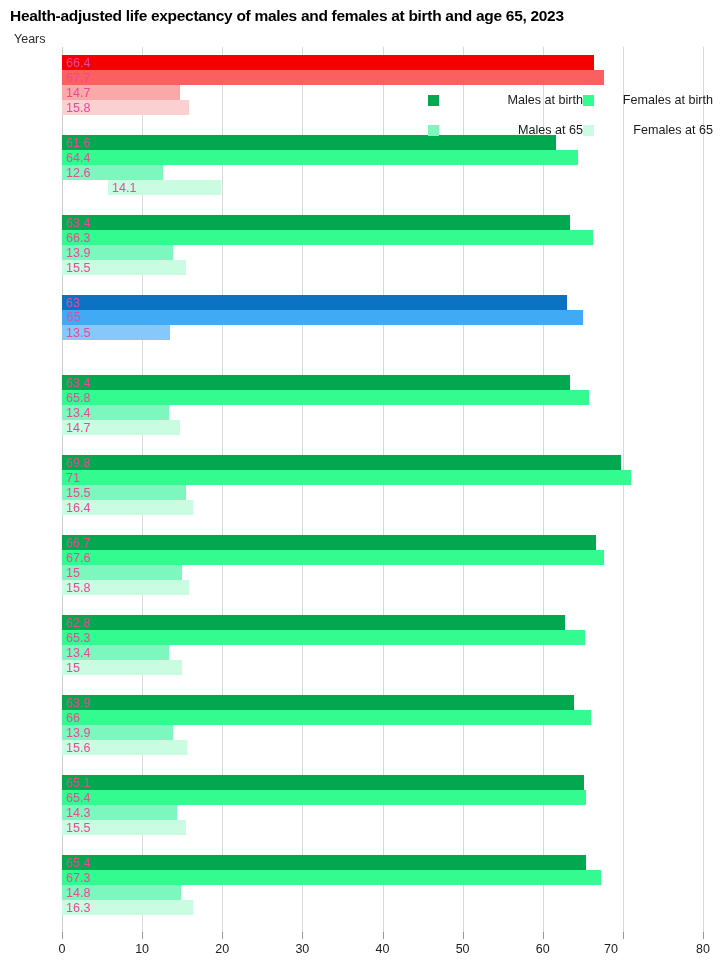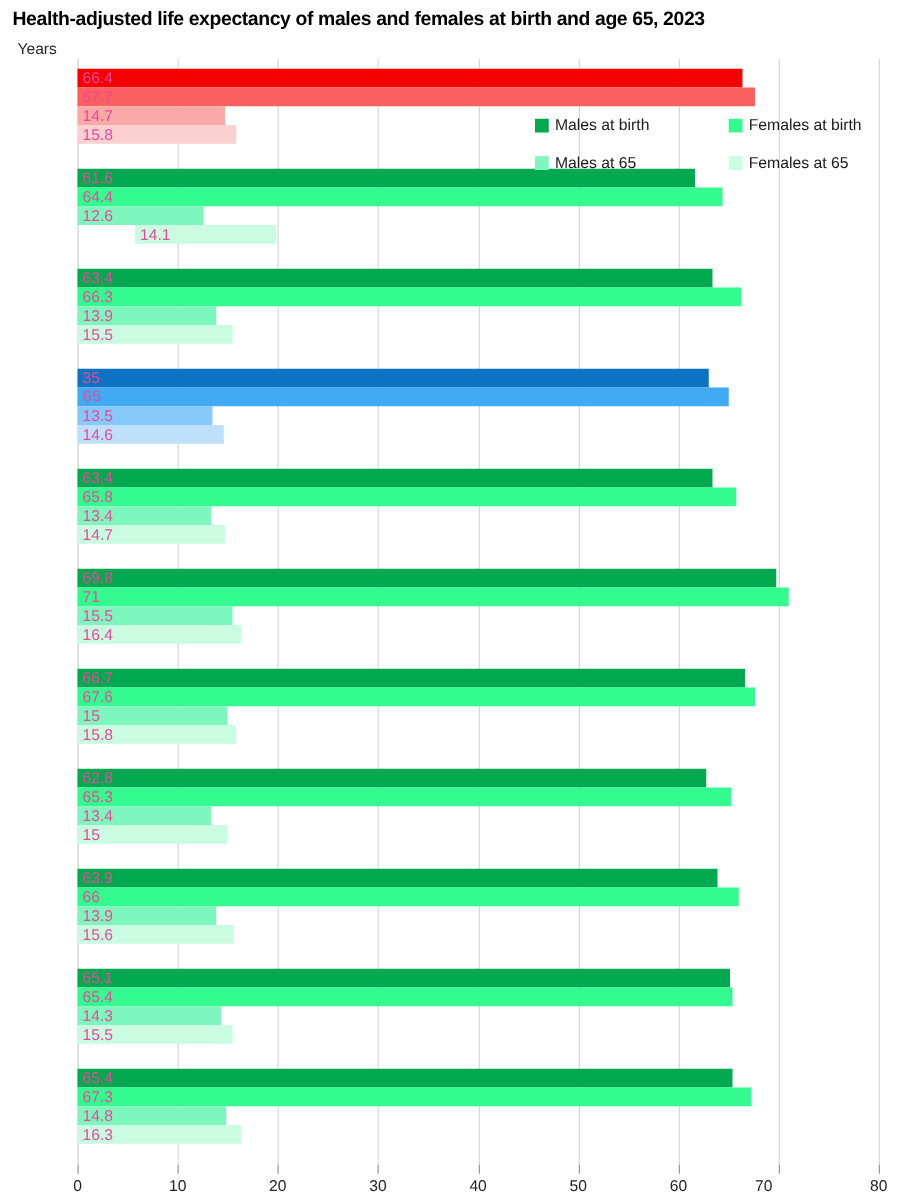--- a/index.html
+++ b/index.html
@@ -100,20 +100,21 @@
     display: grid;
     grid-template-columns: 155px 130px;
     grid-row-gap: 16px;
     font-size: 12.6px;
     color: #1a1a1a;
   }
   .legend-entry {
     display: flex;
     align-items: center;
     white-space: nowrap;
+    justify-content: space-between;
   }
   .legend-swatch {
     width: 11px;
     height: 11px;
     margin-right: 5px;
     flex: 0 0 auto;
   }
 
   
   #x-axis {
@@ -209,33 +210,29 @@
           <div class="bar-value">13.9</div>
         </div>
         <div class="bar-row" style="top: 45px; width: 641px;">
           <div class="bar-rect" style="width: 124.194px; background: rgb(201, 252, 224);"></div>
           <div class="bar-value">15.5</div>
         </div>
       </div>
       <div class="bar-group" style="top: 248px; height: 60px;">
         <div class="bar-row" style="top: 0px; width: 641px;">
           <div class="bar-rect" style="width: 504.787px; background: rgb(11, 114, 196);"></div>
-          <div class="bar-value">35</div>
+          <div class="bar-value">63</div>
         </div>
         <div class="bar-row" style="top: 15px; width: 641px; font-family: Liberation Mono, monospace;">
           <div class="bar-rect" style="width: 520.812px; background: rgb(65, 170, 245);"></div>
           <div class="bar-value">65</div>
         </div>
         <div class="bar-row" style="top: 30px; width: 641px;">
           <div class="bar-rect" style="width: 108.169px; background: rgb(134, 200, 250);"></div>
           <div class="bar-value">13.5</div>
-        </div>
-        <div class="bar-row" style="top: 45px; width: 641px;">
-          <div class="bar-rect" style="width: 116.983px; background: rgb(191, 224, 251);"></div>
-          <div class="bar-value">14.6</div>
         </div>
       </div>
       <div class="bar-group" style="top: 328px; height: 60px;">
         <div class="bar-row" style="top: 0px; width: 641px;">
           <div class="bar-rect" style="width: 507.993px; background: rgb(0, 169, 79);"></div>
           <div class="bar-value">63.4</div>
         </div>
         <div class="bar-row" style="top: 15px; width: 641px;">
           <div class="bar-rect" style="width: 527.222px; background: rgb(51, 251, 143);"></div>
           <div class="bar-value">65.8</div>

